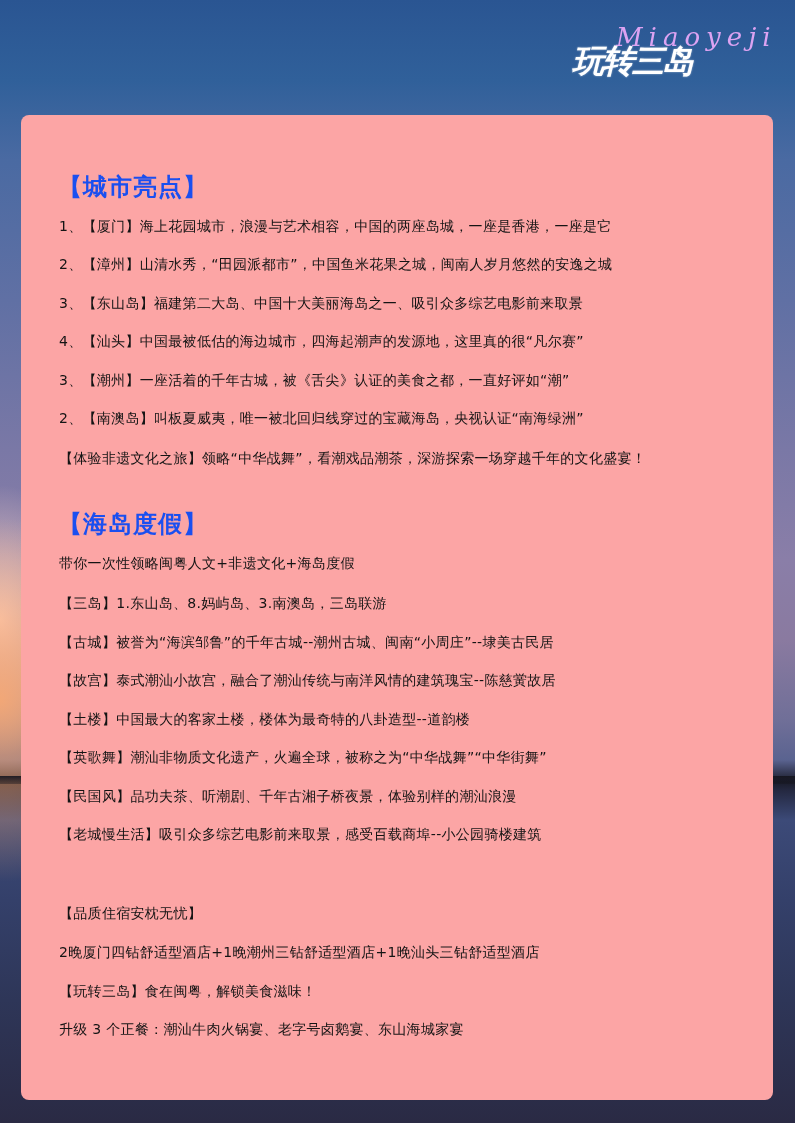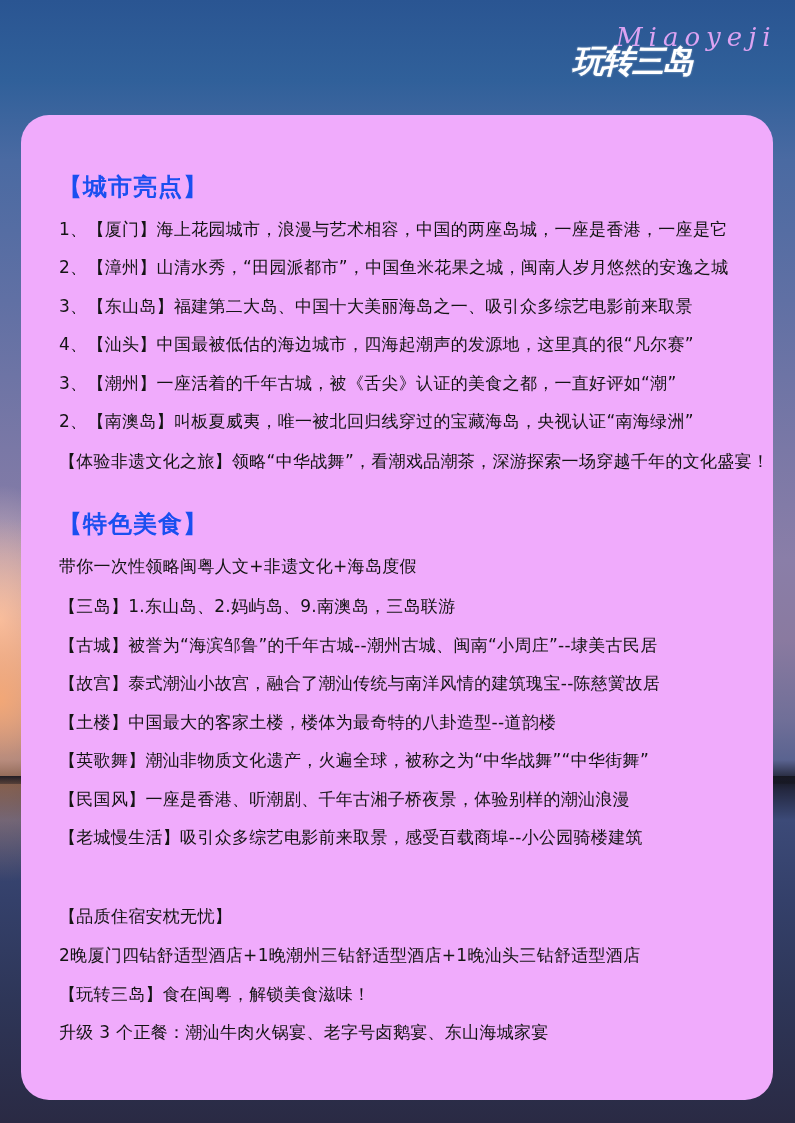--- a/index.html
+++ b/index.html
@@ -41,29 +41,29 @@
     text-shadow: 0 0 2px rgba(255,255,255,0.6);
   }
   .logo-script {
     position: absolute; left: 44px; top: 0px;
     font-family: "DejaVu Serif", serif; font-style: italic;
     font-size: 26px; color: #f0abfc; letter-spacing: 6px;
     opacity: 0.9;
   }
   .card {
     position: absolute; left: 21px; top: 115px; width: 752px; height: 985px;
-    background: #f0abfc; border-radius: 28px;
+    background: #fca5a5; border-radius: 8px;
   }
   .section-title {
     position: absolute; left: 37px;
     font-size: 24px; font-weight: bold; color: #1a4ff0; letter-spacing: 1px;
   }
   .line {
     position: absolute; left: 38px;
-    font-size: 17px; color: #141414; white-space: nowrap; letter-spacing: 0.3px;
+    font-size: 14px; color: #141414; white-space: nowrap; letter-spacing: 0.3px;
   }
 </style>
 </head>
 <body>
 
 <div class="bg"></div>
 <div class="horizon"></div>
 <div class="sea-glow"></div>
 
 <div class="logo">
@@ -74,26 +74,26 @@
 <div class="card">
   <div class="section-title" style="top:56px">【城市亮点】</div>
   <div class="line" style="top:103px">1、【厦门】海上花园城市，浪漫与艺术相容，中国的两座岛城，一座是香港，一座是它</div>
   <div class="line" style="top:141px">2、【漳州】山清水秀，“田园派都市”，中国鱼米花果之城，闽南人岁月悠然的安逸之城</div>
   <div class="line" style="top:180px">3、【东山岛】福建第二大岛、中国十大美丽海岛之一、吸引众多综艺电影前来取景</div>
   <div class="line" style="top:218px">4、【汕头】中国最被低估的海边城市，四海起潮声的发源地，这里真的很“凡尔赛”</div>
   <div class="line" style="top:257px">3、【潮州】一座活着的千年古城，被《舌尖》认证的美食之都，一直好评如“潮”</div>
   <div class="line" style="top:295px">2、【南澳岛】叫板夏威夷，唯一被北回归线穿过的宝藏海岛，央视认证“南海绿洲”</div>
   <div class="line" style="top:335px">【体验非遗文化之旅】领略“中华战舞”，看潮戏品潮茶，深游探索一场穿越千年的文化盛宴！</div>
 
-  <div class="section-title" style="top:393px">【特色美食】</div>
+  <div class="section-title" style="top:393px">【海岛度假】</div>
   <div class="line" style="top:440px">带你一次性领略闽粤人文+非遗文化+海岛度假</div>
-  <div class="line" style="top:480px">【三岛】1.东山岛、2.妈屿岛、9.南澳岛，三岛联游</div>
+  <div class="line" style="top:480px">【三岛】1.东山岛、8.妈屿岛、3.南澳岛，三岛联游</div>
   <div class="line" style="top:519px">【古城】被誉为“海滨邹鲁”的千年古城--潮州古城、闽南“小周庄”--埭美古民居</div>
   <div class="line" style="top:557px">【故宫】泰式潮汕小故宫，融合了潮汕传统与南洋风情的建筑瑰宝--陈慈黉故居</div>
   <div class="line" style="top:596px">【土楼】中国最大的客家土楼，楼体为最奇特的八卦造型--道韵楼</div>
   <div class="line" style="top:634px">【英歌舞】潮汕非物质文化遗产，火遍全球，被称之为“中华战舞”“中华街舞”</div>
-  <div class="line" style="top:673px">【民国风】一座是香港、听潮剧、千年古湘子桥夜景，体验别样的潮汕浪漫</div>
+  <div class="line" style="top:673px">【民国风】品功夫茶、听潮剧、千年古湘子桥夜景，体验别样的潮汕浪漫</div>
   <div class="line" style="top:711px">【老城慢生活】吸引众多综艺电影前来取景，感受百载商埠--小公园骑楼建筑</div>
   <div class="line" style="top:790px">【品质住宿安枕无忧】</div>
   <div class="line" style="top:829px">2晚厦门四钻舒适型酒店+1晚潮州三钻舒适型酒店+1晚汕头三钻舒适型酒店</div>
   <div class="line" style="top:868px">【玩转三岛】食在闽粤，解锁美食滋味！</div>
   <div class="line" style="top:906px">升级 3 个正餐：潮汕牛肉火锅宴、老字号卤鹅宴、东山海城家宴</div>
 </div>
 
 </body></html>

